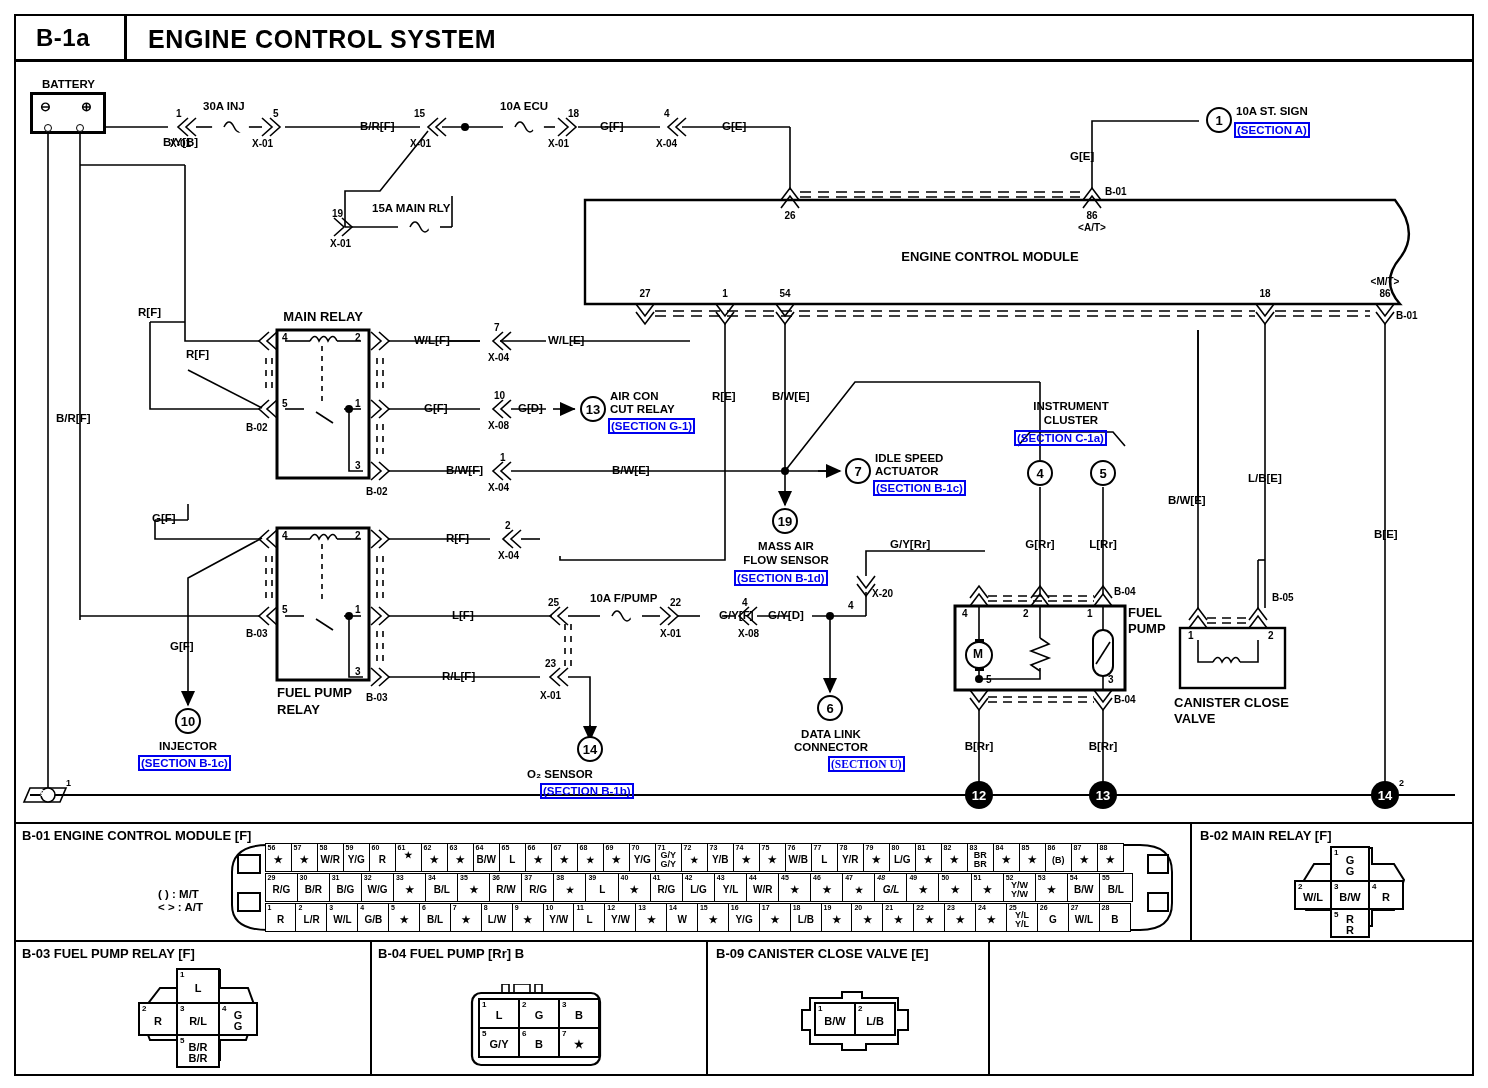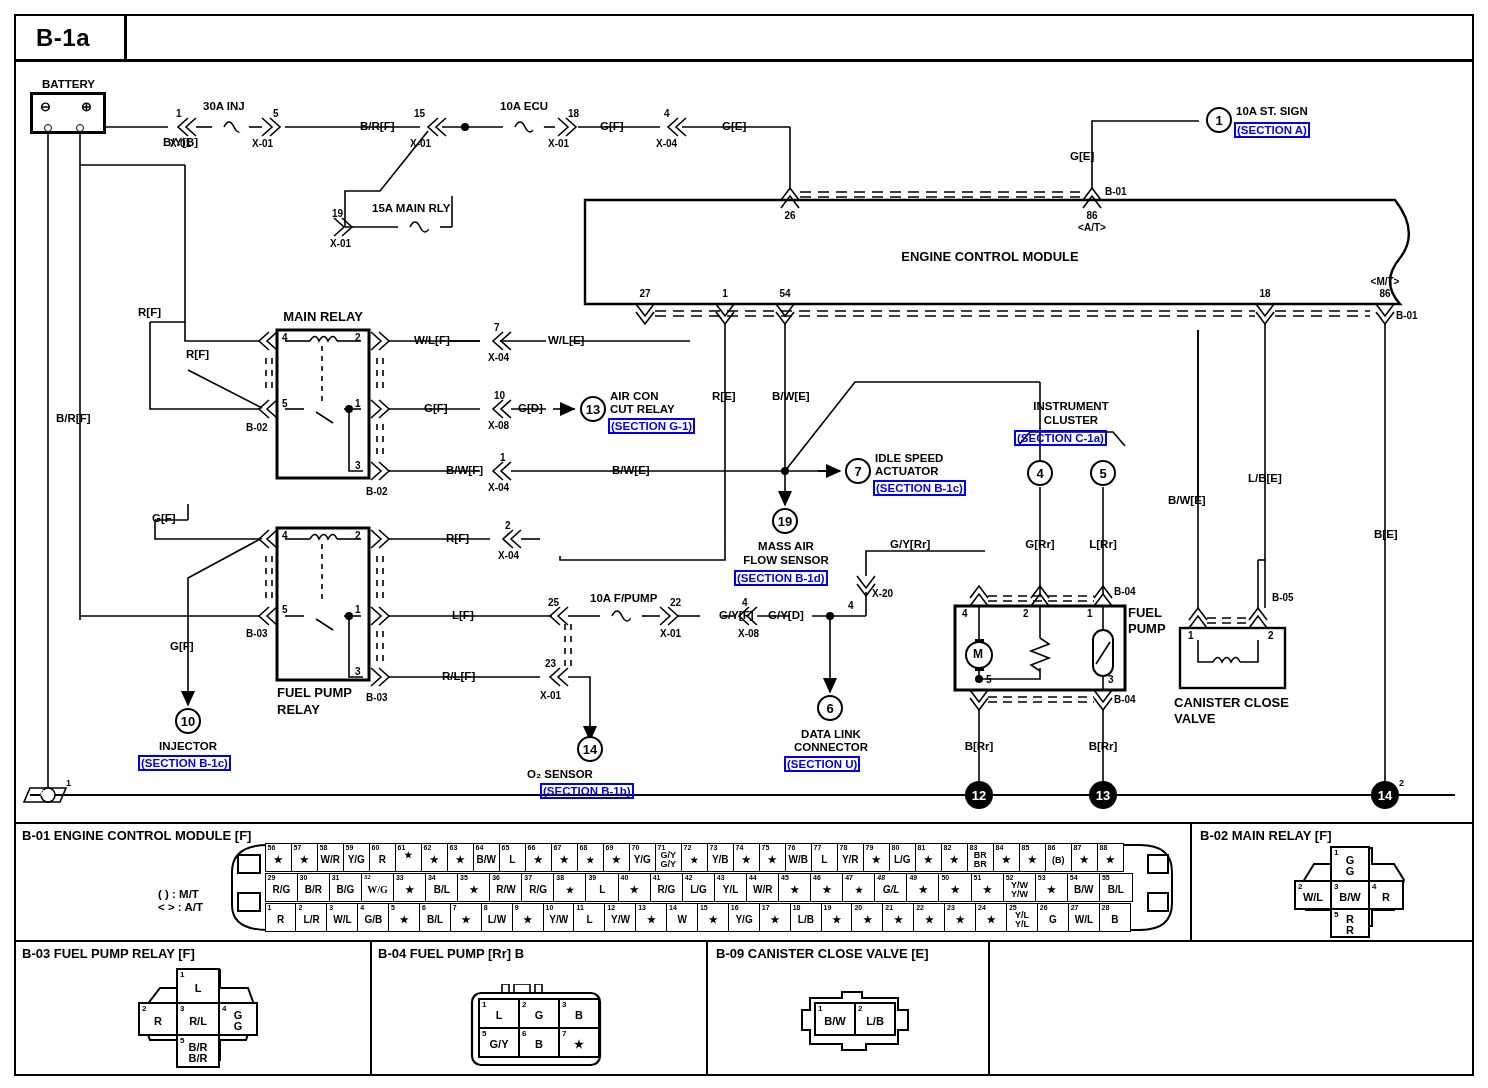--- a/index.html
+++ b/index.html
@@ -62,20 +62,21 @@
 </style>
 </head>
 <body>
 
 <div id="root">
 
   <div class="frame"></div>
   <div class="titlebar">
     <div class="title-code">B-1a</div>
     <div class="title-div"></div>
+    <div class="title-text">ENGINE CONTROL SYSTEM</div>
   </div>
 
   <svg class="wires" viewBox="0 0 1488 1088">
     <defs>
       <marker id="arw" markerWidth="10" markerHeight="9" refX="9" refY="4.5" orient="auto">
         <polygon points="0,0 10,4.5 0,9" fill="#000"></polygon>
       </marker>
       <marker id="arwL" markerWidth="10" markerHeight="9" refX="1" refY="4.5" orient="auto">
         <polygon points="10,0 0,4.5 10,9" fill="#000"></polygon>
       </marker>
@@ -483,21 +484,21 @@
   <div class="lbl c" style="left:188px; top:740px;">INJECTOR</div>
   <div style="position:absolute; left:138px; top:753px;"><span class="sec">(SECTION B-1c)</span></div>
 
   <div class="bub" style="left:577px; top:736px;">14</div>
   <div class="lbl c" style="left:560px; top:768px;">O₂ SENSOR</div>
   <div style="position:absolute; left:540px; top:781px;"><span class="sec">(SECTION B-1b)</span></div>
 
   <div class="bub" style="left:817px; top:695px;">6</div>
   <div class="lbl c" style="left:831px; top:728px;">DATA LINK</div>
   <div class="lbl c" style="left:831px; top:741px;">CONNECTOR</div>
-  <div style="position:absolute; left:784px; top:754px;"><span class="sec">(SECTION U)</span></div>
+  <div style="position:absolute; left:828px; top:754px;font-family:Liberation Serif, serif;"><span class="sec">(SECTION U)</span></div>
 
   <div class="lbl c" style="left:1071px; top:400px;">INSTRUMENT</div>
   <div class="lbl c" style="left:1071px; top:414px;">CLUSTER</div>
   <div style="position:absolute; left:1014px; top:428px;"><span class="sec">(SECTION C-1a)</span></div>
   <div class="bub" style="left:1027px; top:460px;">4</div>
   <div class="bub" style="left:1090px; top:460px;">5</div>
   <div class="lbl c" style="left:1040px; top:538px;">G[Rr]</div>
   <div class="lbl c" style="left:1103px; top:538px;">L[Rr]</div>
 
   <div class="lbl big" style="left:1128px; top:606px;">FUEL</div>
@@ -689,21 +690,21 @@
         <span class="val">R/G</span>
       </div>
       <div class="pin" style="width: 33.6px; height: 29px;">
         <span class="num">30</span>
         <span class="val">B/R</span>
       </div>
       <div class="pin" style="width: 33.6px; height: 29px;">
         <span class="num">31</span>
         <span class="val">B/G</span>
       </div>
-      <div class="pin" style="width: 33.6px; height: 29px; font-family: Liberation Serif, serif;">
+      <div class="pin" style="width: 33.6px; height: 29px;">
         <span class="num">32</span>
         <span class="val">W/G</span>
       </div>
       <div class="pin" style="width: 33.6px; height: 29px;">
         <span class="num">33</span>
         <span class="val">★</span>
       </div>
       <div class="pin" style="width: 33.6px; height: 29px;">
         <span class="num">34</span>
         <span class="val">B/L</span>

